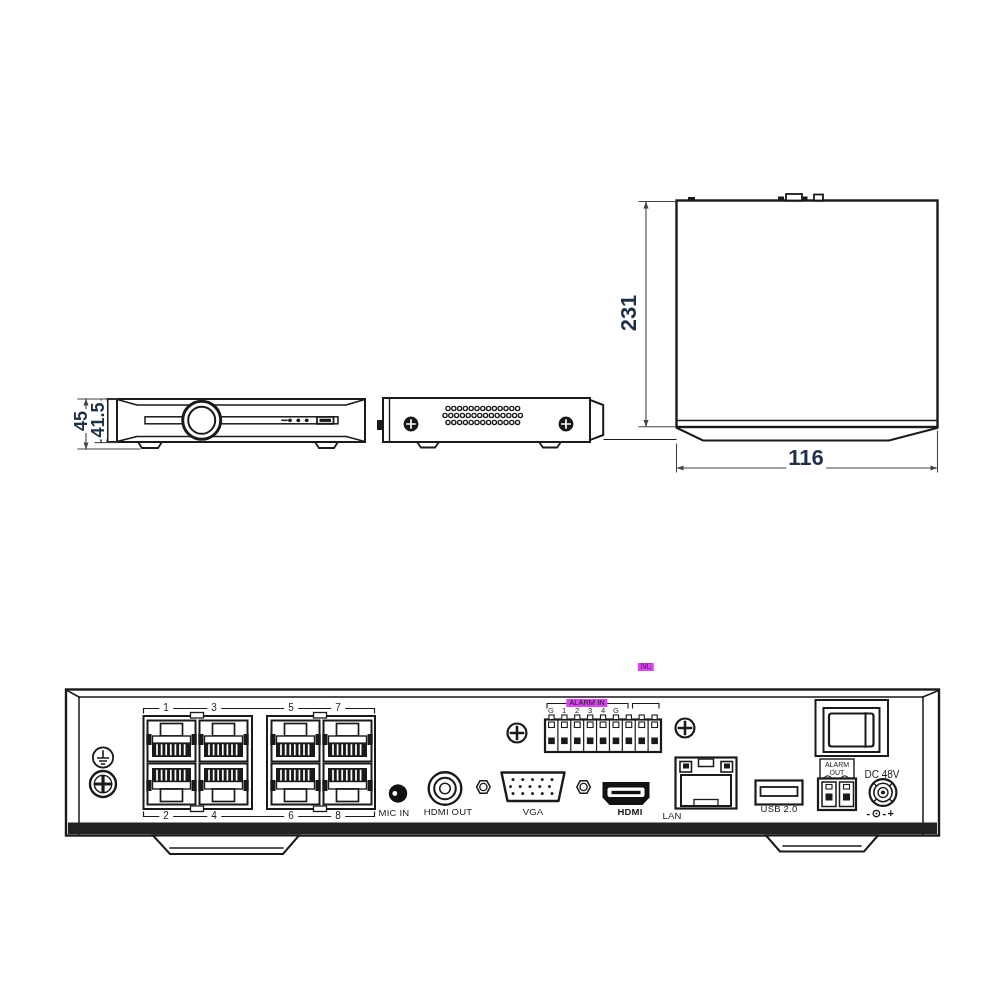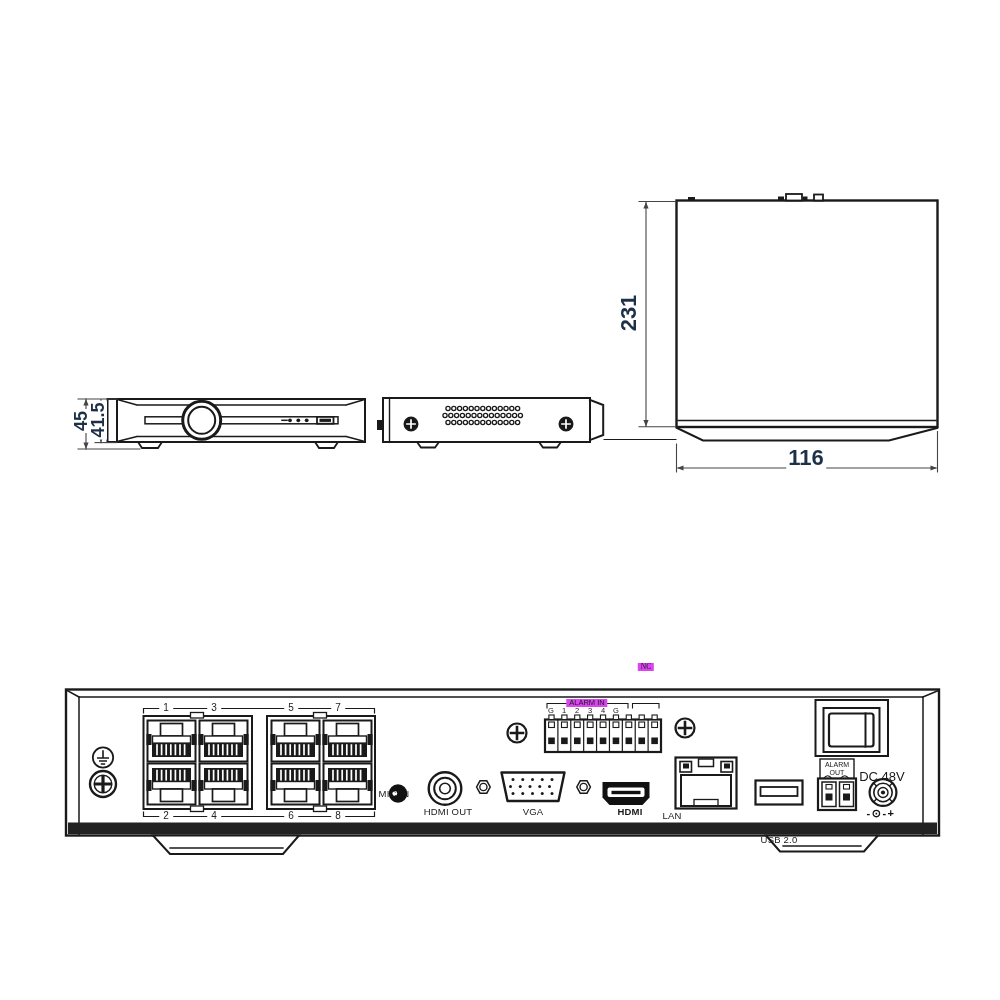--- a/index.html
+++ b/index.html
@@ -363,25 +363,25 @@
 
 <div class="lbl blk c" style="left:587px;top:699px;">ALARM IN</div>
 <div class="lbl blk c" style="left:646px;top:663px;font-family:Liberation Serif, serif;">NC</div>
 <div class="lbl pin c" style="left:551px;top:707px;">G</div>
 <div class="lbl pin c" style="left:564px;top:707px;">1</div>
 <div class="lbl pin c" style="left:577px;top:707px;">2</div>
 <div class="lbl pin c" style="left:590px;top:707px;">3</div>
 <div class="lbl pin c" style="left:603px;top:707px;">4</div>
 <div class="lbl pin c" style="left:616px;top:707px;">G</div>
 
-<div class="lbl port-lbl c" style="left:394px;top:789px;">MIC IN</div>
+<div class="lbl port-lbl c" style="left:394px;top:808px;">MIC IN</div>
 <div class="lbl port-lbl c" style="left:448px;top:807px;">HDMI OUT</div>
 <div class="lbl port-lbl c" style="left:533px;top:807px;">VGA</div>
 <div class="lbl port-lbl c" style="left:630px;top:807px;font-weight:bold;">HDMI</div>
 <div class="lbl port-lbl c" style="left:672px;top:811px;">LAN</div>
-<div class="lbl port-lbl c" style="left:779px;top:835px;">USB 2.0</div>
+<div class="lbl port-lbl c" style="left:779px;top:804px;">USB 2.0</div>
 
 <div class="lbl tiny c" style="left:837px;top:761px;">ALARM</div>
 <div class="lbl tiny c" style="left:837px;top:768.5px;">OUT</div>
-<div class="lbl c" style="left:882px;top:770px;font-size:13px;color:#181818;">DC 48V</div>
+<div class="lbl c" style="left:882px;top:770px;font-size:10px;color:#181818;">DC 48V</div>
 <div class="lbl pol c" style="left:881px;top:808px;">-⊙-+</div>
 
 </div>
 
 </body></html>

